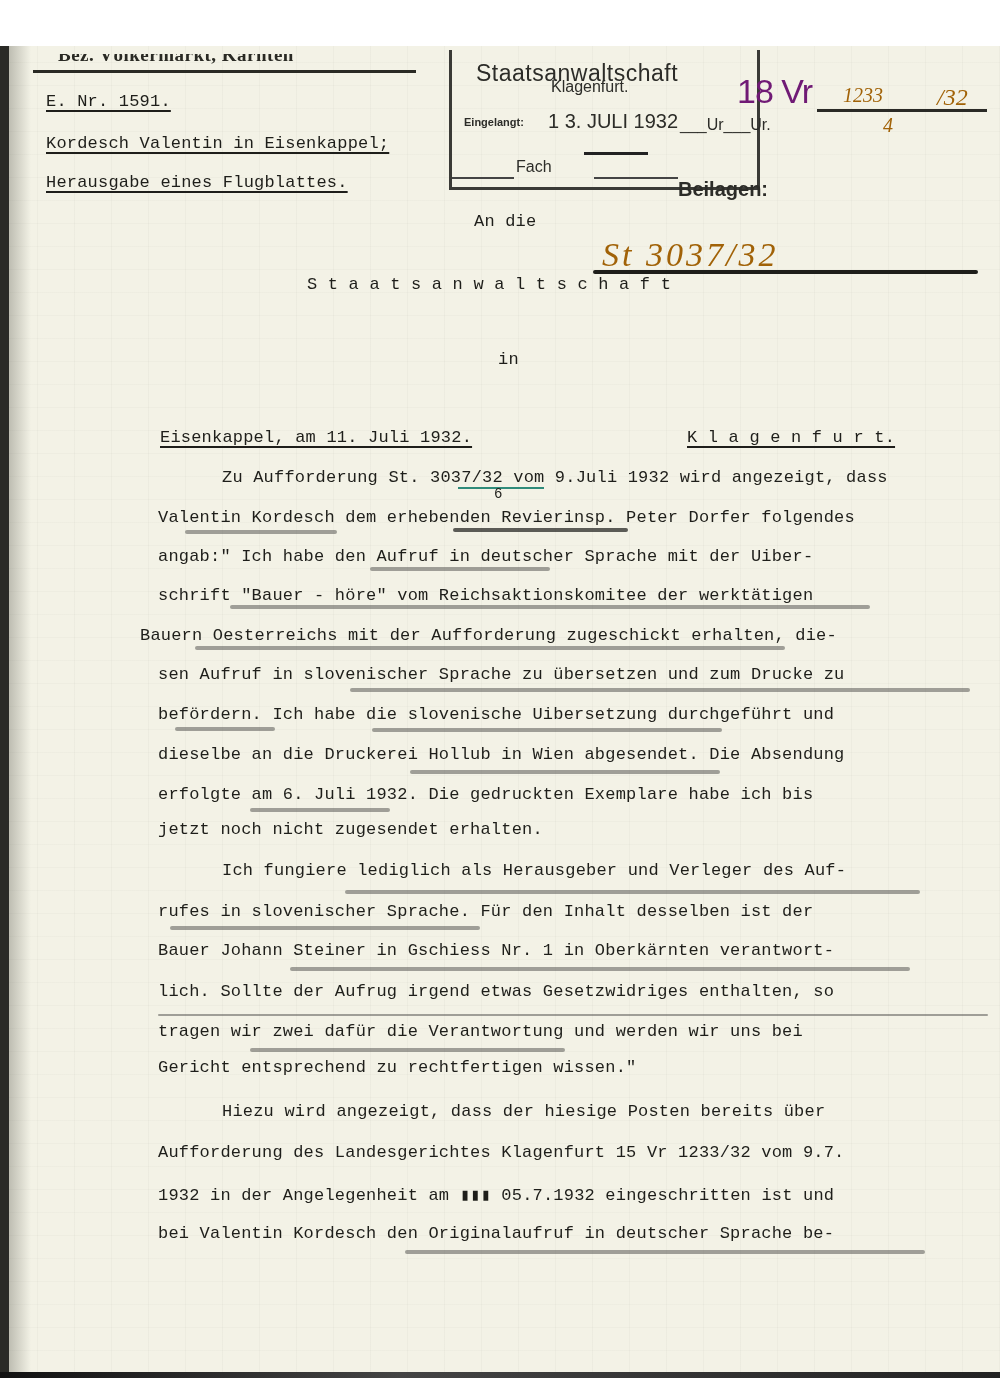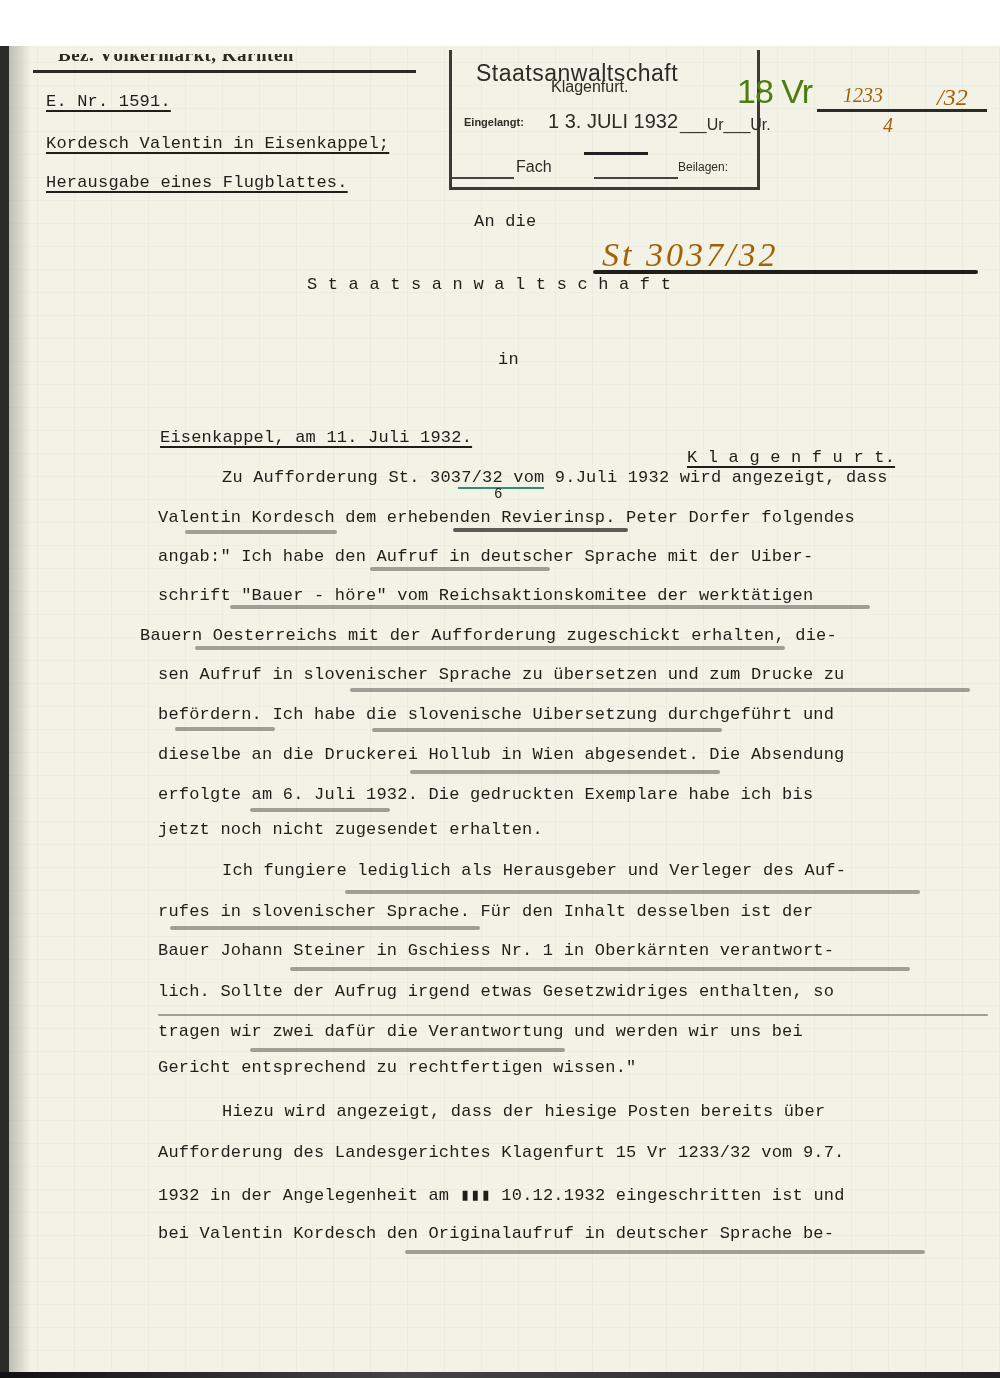--- a/index.html
+++ b/index.html
@@ -44,24 +44,24 @@
       font-family: "Liberation Sans", "DejaVu Sans", sans-serif; color: #2c2c28;
     }
     .stamp .title { position: absolute; left: 24px; top: 10px; font-size: 23px; letter-spacing: 0.5px; }
     .stamp .city { position: absolute; left: 99px; top: 28px; font-size: 16px; }
     .stamp .received-label { position: absolute; left: 12px; top: 66px; font-size: 11px; font-weight: bold; }
     .stamp .received-date { position: absolute; left: 96px; top: 60px; font-size: 20px; }
     .stamp .blanks { position: absolute; left: 228px; top: 66px; font-size: 16px; }
     .stamp .midbar { position: absolute; left: 132px; top: 102px; width: 64px; height: 3px; background: #222; }
     .stamp .fach { position: absolute; left: 4px; top: 108px; font-size: 16px; }
     .stamp .fach-line { position: absolute; left: 0px; top: 127px; width: 62px; height: 2px; background: #444; }
-    .stamp .beilagen { position: absolute; left: 226px; top: 110px; font-size: 12px; }
+    .stamp .beilagen { position: absolute; left: 226px; top: 128px; font-size: 20px; font-weight: bold; }
     .stamp .beilagen-line { position: absolute; left: 142px; top: 127px; width: 84px; height: 2px; background: #444; }
 
-    .vr-num { position: absolute; left: 737px; top: 72px; font-family: "Liberation Sans", "DejaVu Sans", sans-serif; font-size: 34px; color: #4d7c0f; letter-spacing: -1px; }
+    .vr-num { position: absolute; left: 737px; top: 72px; font-family: "Liberation Sans", "DejaVu Sans", sans-serif; font-size: 34px; color: #701a75; letter-spacing: -1px; }
     .vr-line { position: absolute; left: 817px; top: 109px; width: 170px; height: 3px; background: #2a2a26; }
     .hw { font-family: "Liberation Serif", "DejaVu Serif", serif; font-style: italic; color: #a16207; position: absolute; white-space: nowrap; }
     .vr-hand1 { left: 843px; top: 84px; font-size: 20px; }
     .vr-hand2 { left: 937px; top: 84px; font-size: 24px; }
     .vr-hand3 { left: 883px; top: 114px; font-size: 20px; }
 
     .st-hand { left: 602px; top: 212px; font-size: 34px; letter-spacing: 3px; margin-top: 24px; }
     .st-rule { position: absolute; left: 593px; top: 270px; width: 385px; height: 4px; background: #1e1e1a; border-radius: 2px; }
 
     .pencil { position: absolute; height: 4px; background: rgba(90,90,85,0.55); border-radius: 3px; filter: blur(0.6px); }
@@ -101,21 +101,21 @@
 <div class="hw vr-hand2">/32</div>
 <div class="hw vr-hand3">4</div>
 
 <div class="t" style="left:474px; top:212px;">An die</div>
 <div class="hw st-hand">St 3037/32</div>
 <div class="st-rule"></div>
 
 <div class="t" style="left:307px; top:275px;">S t a a t s a n w a l t s c h a f t</div>
 <div class="t" style="left:498px; top:350px;">in</div>
 <div class="t u" style="left:160px; top:428px;">Eisenkappel, am 11. Juli 1932.</div>
-<div class="t u" style="left:687px; top:448px;text-align:right;">K l a g e n f u r t.</div>
+<div class="t u" style="left:687px; top:428px;text-align:right;">K l a g e n f u r t.</div>
 
 <div class="t" style="left:222px; top:468px;">
   <span>Zu Aufforderung St. </span><span style="position:relative;">3037/32</span><span> vom 9.Juli 1932 wird angezeigt, dass</span>
 </div>
 <div class="teal-ul" style="left:458px; top:487px; width:86px;"></div>
 <div class="t" style="left:494px; top:486px; font-size:14px;">6</div>
 
 <div class="t" style="left:158px; top:508px;">Valentin Kordesch dem erhebenden Revierinsp. Peter Dorfer folgendes</div>
 <div class="t" style="left:158px; top:547px;">angab:" Ich habe den Aufruf in deutscher Sprache mit der Uiber-</div>
 <div class="t" style="left:158px; top:586px;">schrift "Bauer - höre" vom Reichsaktionskomitee der werktätigen</div>
@@ -128,21 +128,21 @@
 
 <div class="t" style="left:222px; top:861px;">Ich fungiere lediglich als Herausgeber und Verleger des Auf-</div>
 <div class="t" style="left:158px; top:902px;">rufes in slovenischer Sprache. Für den Inhalt desselben ist der</div>
 <div class="t" style="left:158px; top:941px;">Bauer Johann Steiner in Gschiess Nr. 1 in Oberkärnten verantwort-</div>
 <div class="t" style="left:158px; top:982px;">lich. Sollte der Aufrug irgend etwas Gesetzwidriges enthalten, so</div>
 <div class="t" style="left:158px; top:1022px;">tragen wir zwei dafür die Verantwortung und werden wir uns bei</div>
 <div class="t" style="left:158px; top:1058px;">Gericht entsprechend zu rechtfertigen wissen."</div>
 
 <div class="t" style="left:222px; top:1102px;">Hiezu wird angezeigt, dass der hiesige Posten bereits über</div>
 <div class="t" style="left:158px; top:1143px;">Aufforderung des Landesgerichtes Klagenfurt 15 Vr 1233/32 vom 9.7.</div>
-<div class="t" style="left:158px; top:1184px;">1932 in der Angelegenheit am ▮▮▮ 10.12.1932 eingeschritten ist und</div>
+<div class="t" style="left:158px; top:1184px;">1932 in der Angelegenheit am ▮▮▮ 05.7.1932 eingeschritten ist und</div>
 <div class="t" style="left:158px; top:1224px;">bei Valentin Kordesch den Originalaufruf in deutscher Sprache be-</div>
 
 <div class="pencil" style="left:185px; top:530px; width:152px;"></div>
 <div class="pencil" style="left:453px; top:528px; width:175px; background:rgba(40,40,38,0.75);"></div>
 <div class="pencil" style="left:370px; top:567px; width:180px;"></div>
 <div class="pencil" style="left:230px; top:605px; width:640px;"></div>
 <div class="pencil" style="left:195px; top:646px; width:590px;"></div>
 <div class="pencil" style="left:350px; top:688px; width:620px;"></div>
 <div class="pencil" style="left:175px; top:727px; width:100px;"></div>
 <div class="pencil" style="left:372px; top:728px; width:350px;"></div>

